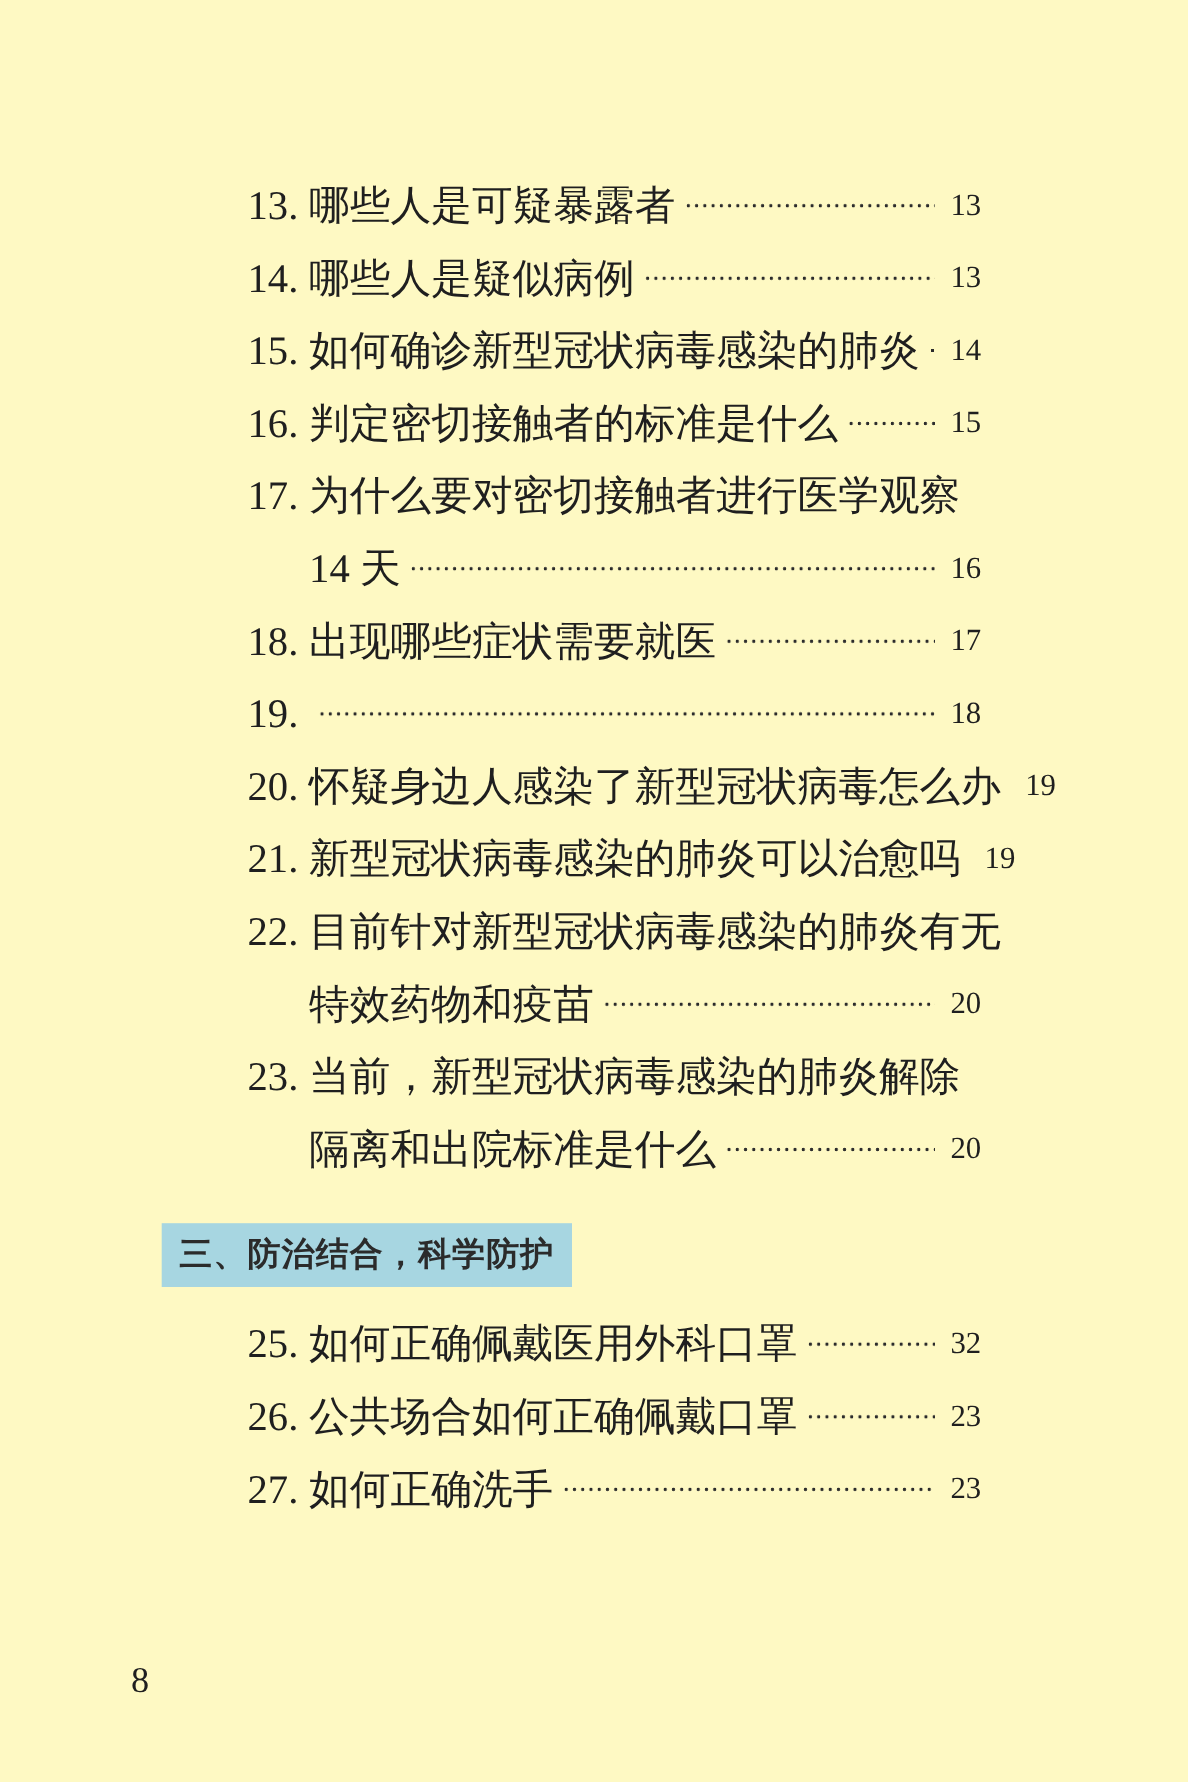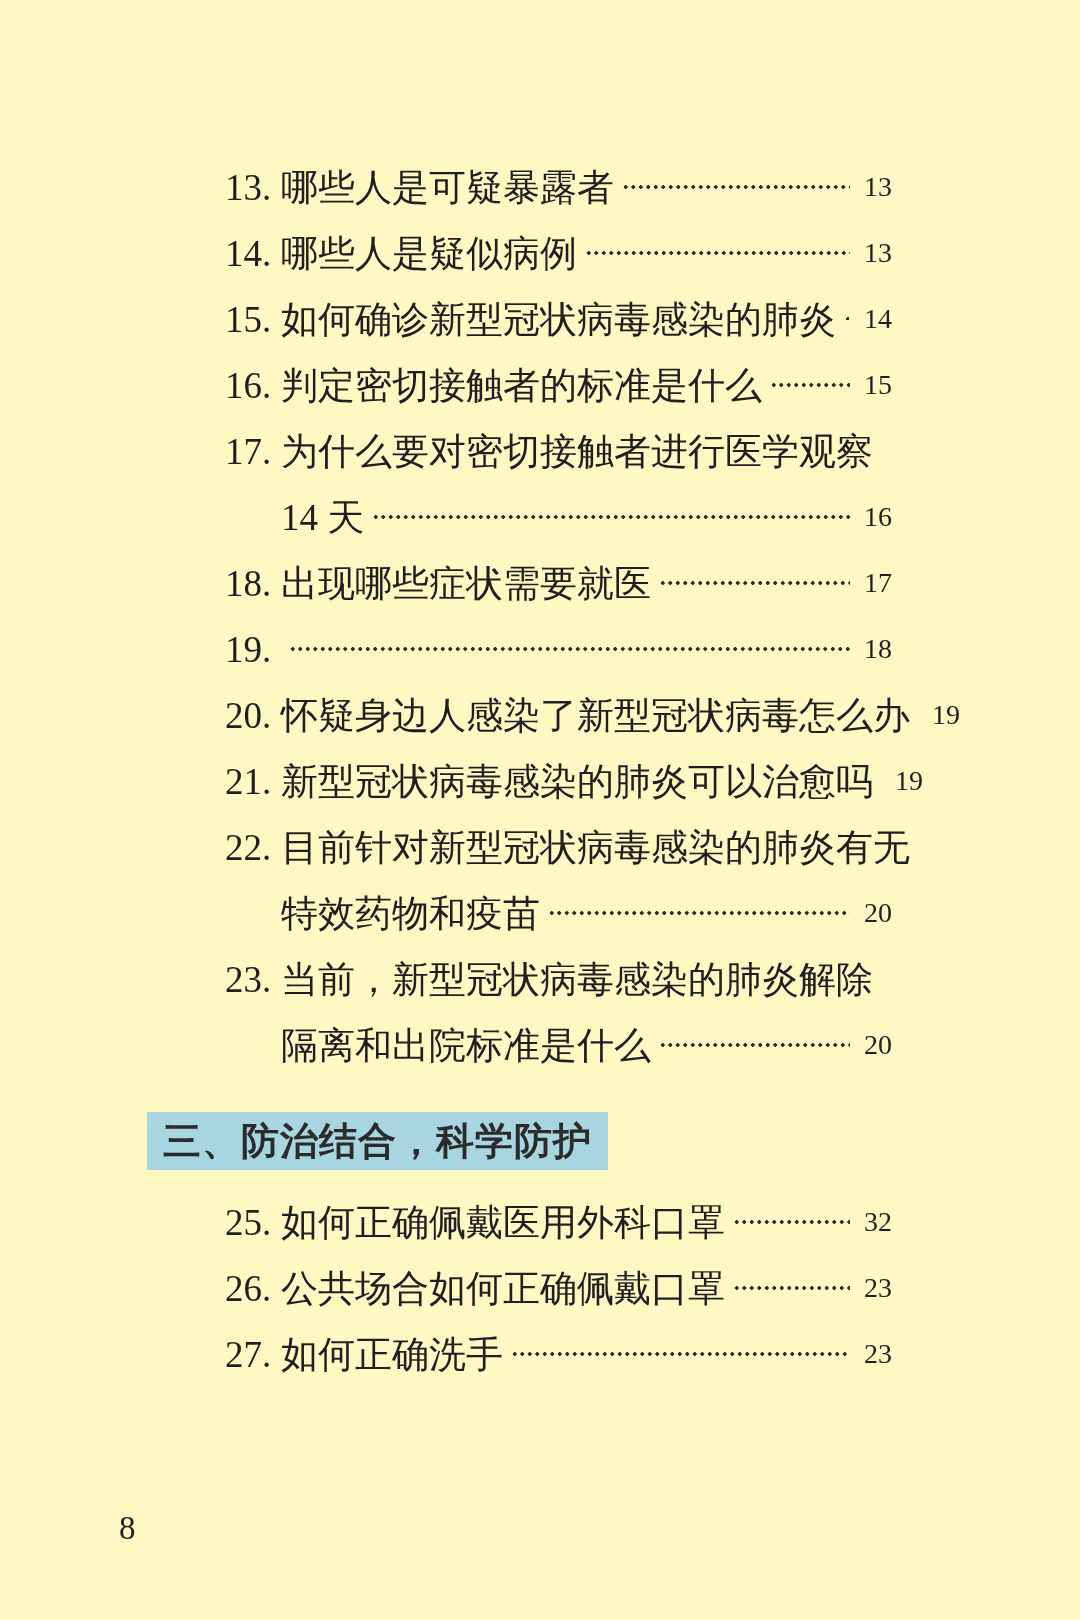--- a/index.html
+++ b/index.html
@@ -53,21 +53,21 @@
   .section-header {
     width: fit-content;
     margin: 34px 0 19px -78px;
     height: 58px;
     line-height: 58px;
     padding: 0 16px 0 16px;
     background: #a7d6e1;
     color: #2b2b2b;
     font-family: "Liberation Sans", "DejaVu Sans", sans-serif;
     font-weight: 700;
-    font-size: 38px;
+    font-size: 30px;
     letter-spacing: 1px;
   }
   .footer-page-number {
     position: absolute;
     left: 119px;
     top: 1512px;
     font-size: 33px;
     line-height: 1;
   }
 </style>

